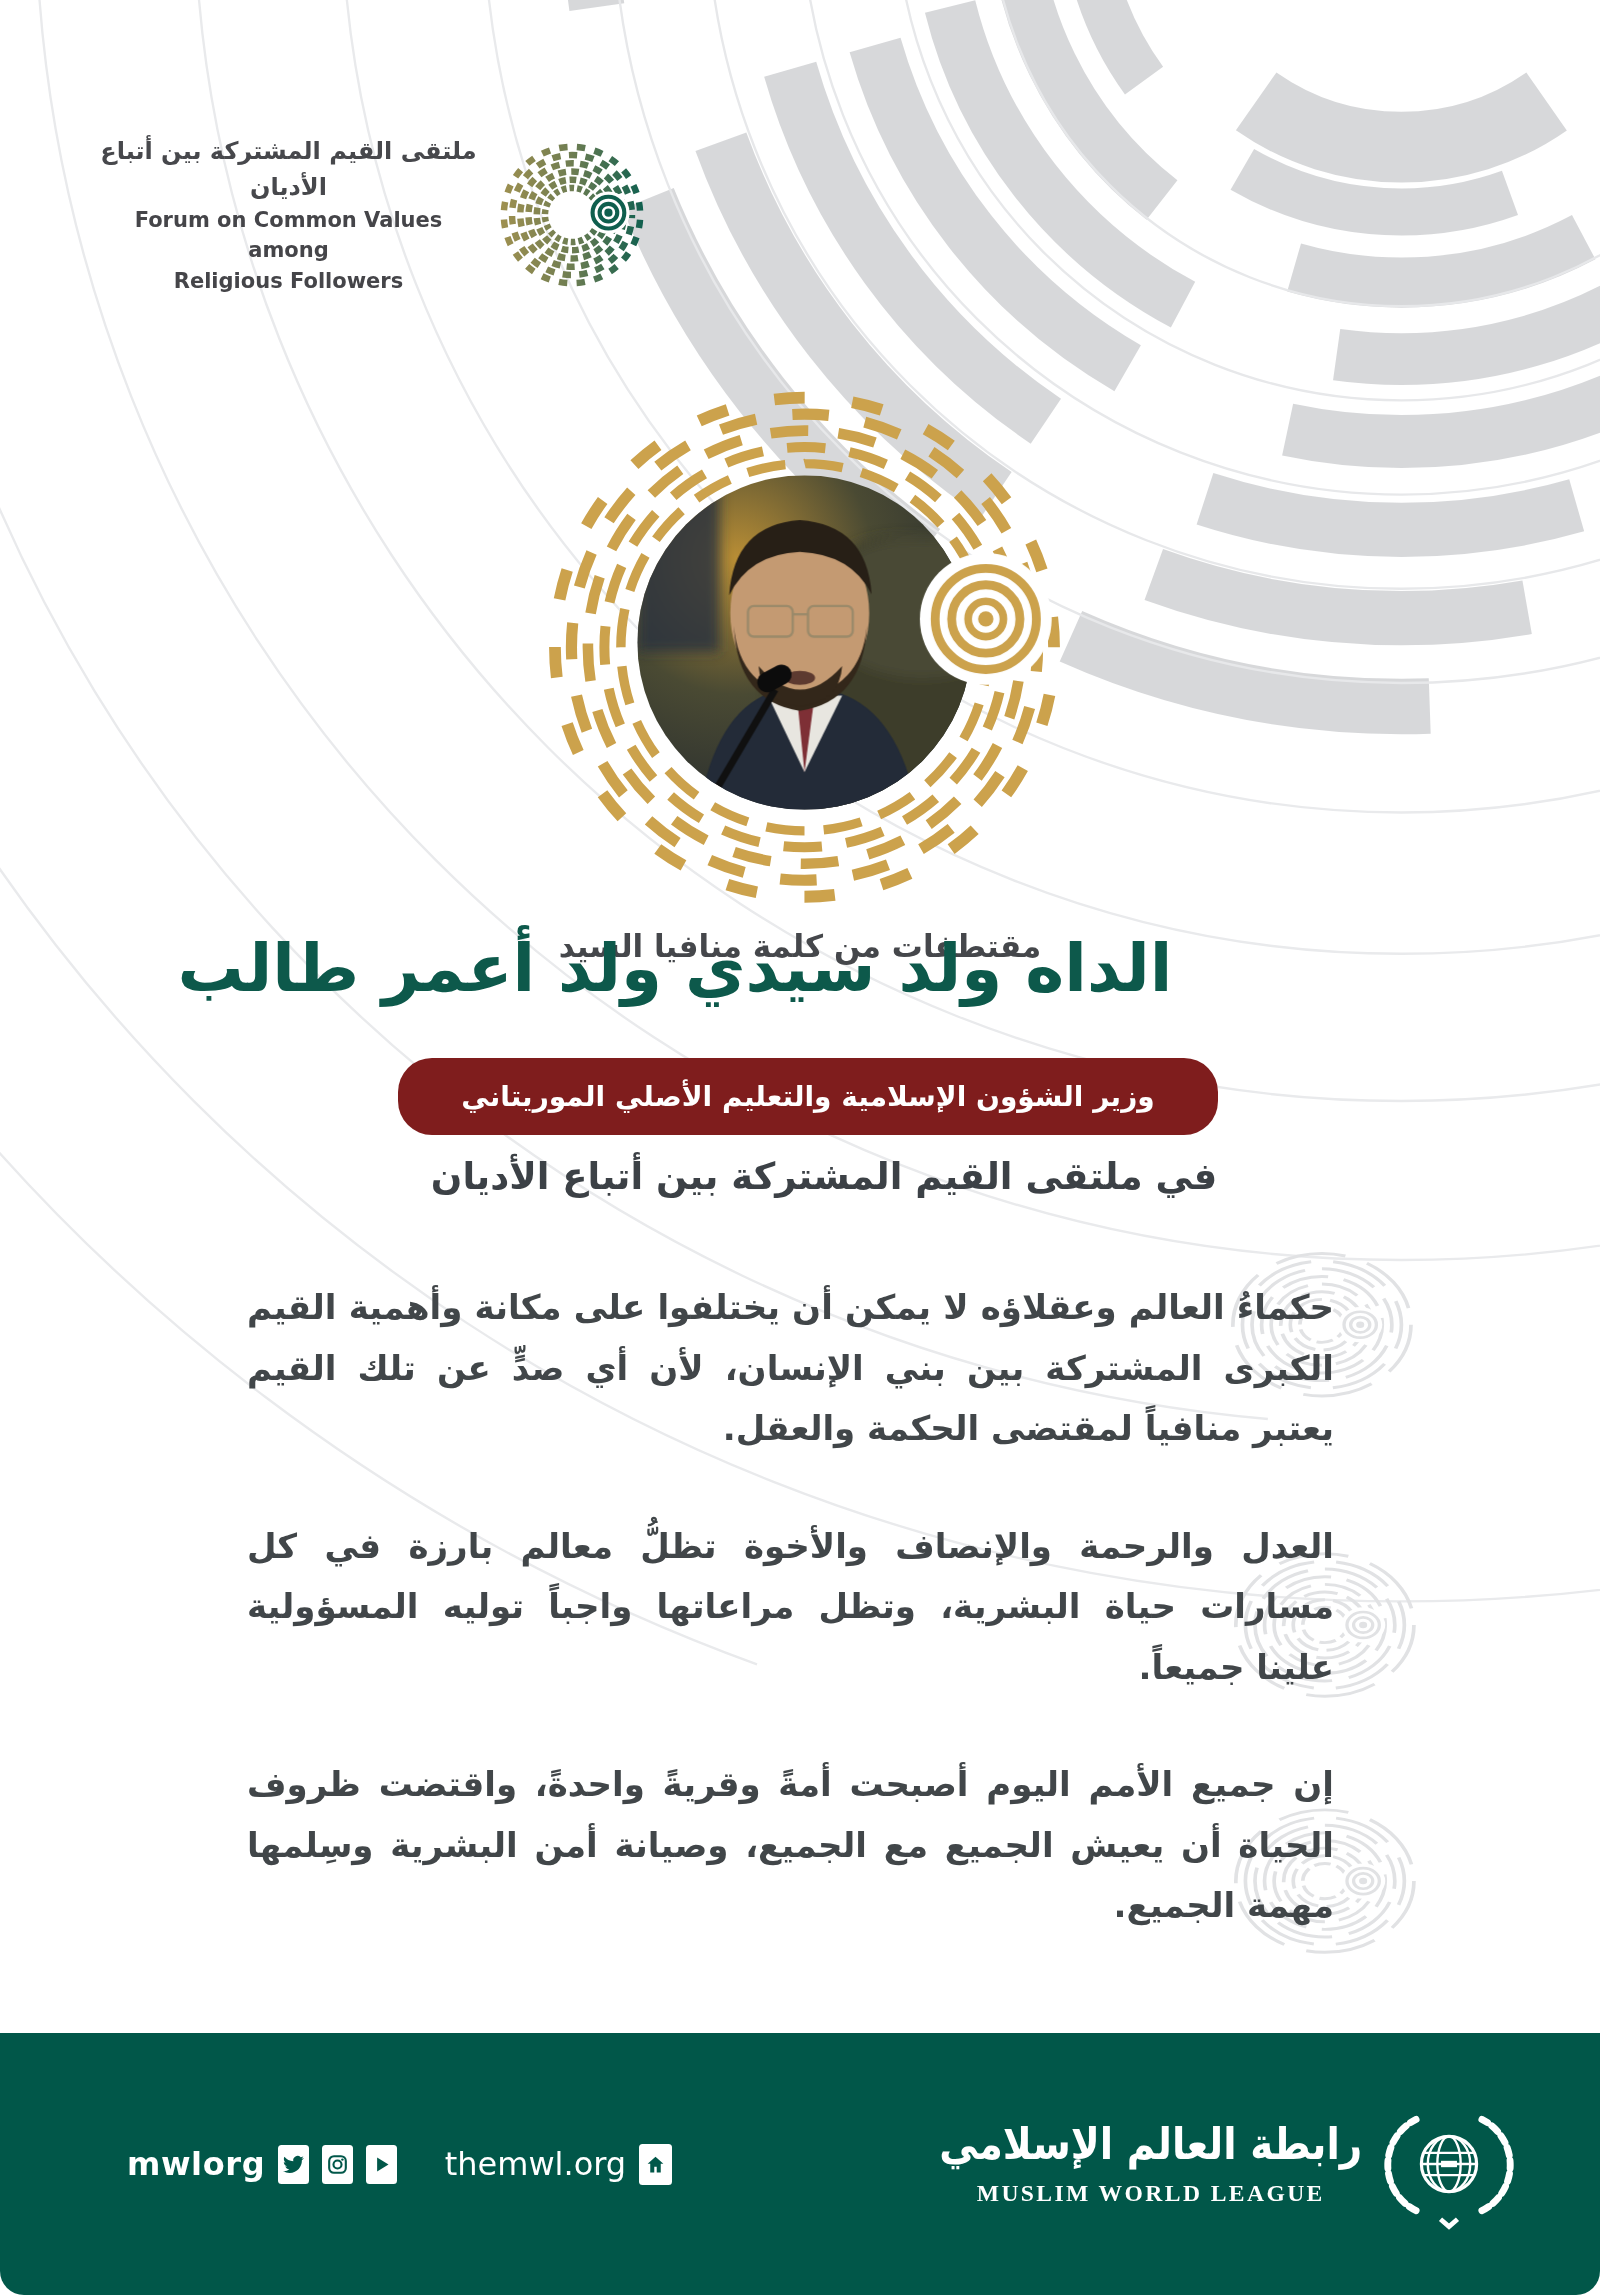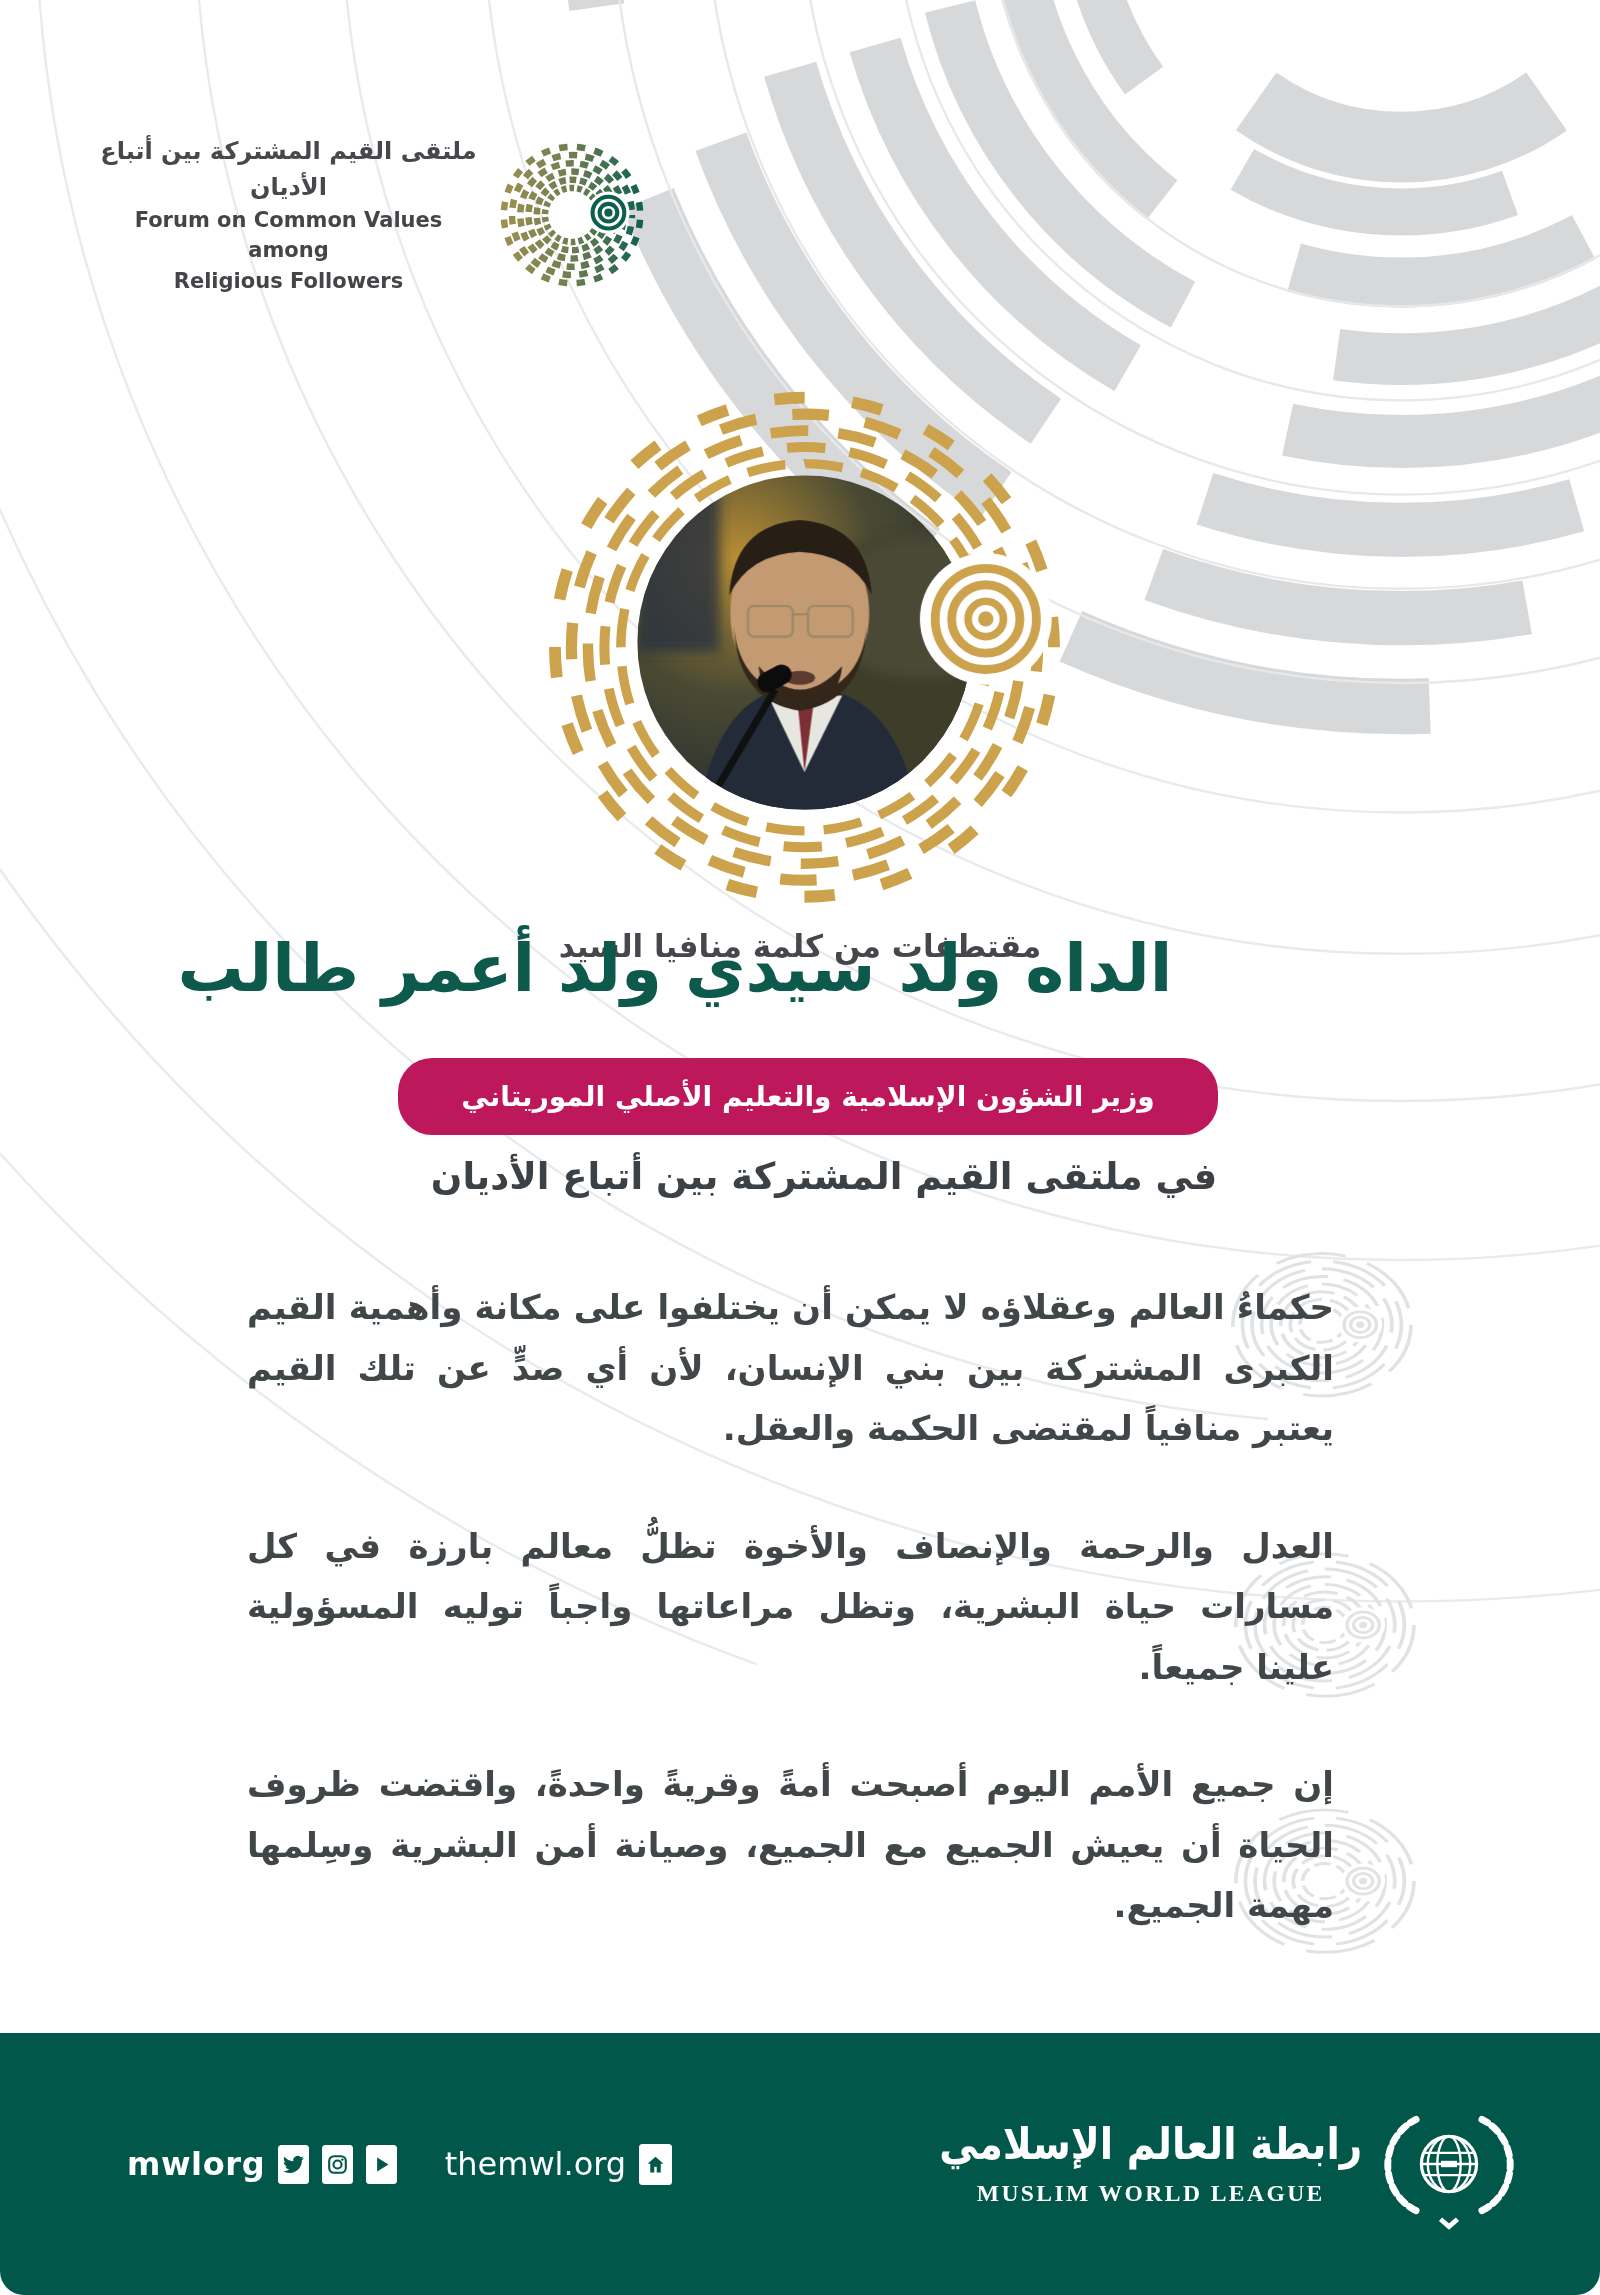--- a/index.html
+++ b/index.html
@@ -20,21 +20,21 @@
 
   
   .portrait-wrap{position:absolute;left:522px;top:360px;width:565px;height:565px;z-index:1;}
 
   
   .kicker{position:absolute;left:0;width:1600px;top:928px;text-align:center;
     font-size:31px;font-weight:bold;color:#45474b;z-index:2;}
   .name-title{position:absolute;left:0;width:1350px;top:926px;text-align:center;
     font-size:66px;font-weight:bold;color:#0d594b;z-index:2;line-height:1.3;}
   .role-badge{position:absolute;left:398px;top:1058px;width:820px;height:77px;z-index:2;
-    background:#be185d;border-radius:34px;color:#ffffff;font-size:28px;font-weight:bold;
+    background:#7f1d1d;border-radius:34px;color:#ffffff;font-size:28px;font-weight:bold;
     display:flex;align-items:center;justify-content:center;}
   .event-line{position:absolute;left:0;width:1600px;top:1155px;text-align:center;
     font-size:37px;font-weight:bold;color:#3c4146;z-index:2;padding-left:24px;}
 
   
   .quotes{position:absolute;left:247px;top:1277px;width:1087px;z-index:2;
     direction:rtl;color:#414649;font-size:34px;font-weight:bold;line-height:1.78;}
   .quotes p{margin:0 0 57px 0;text-align:justify;text-align-last:right;}
 
   

